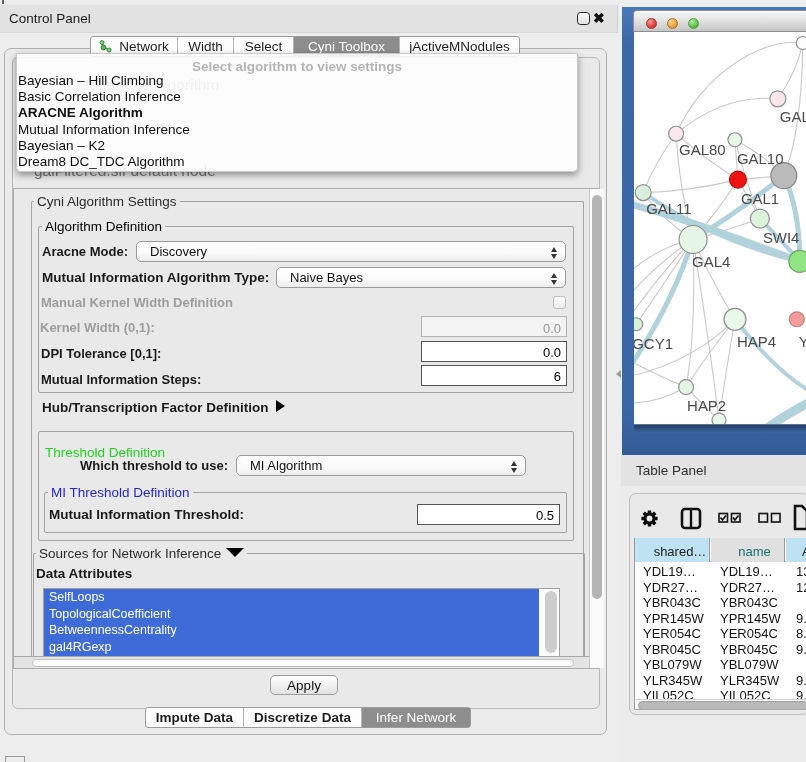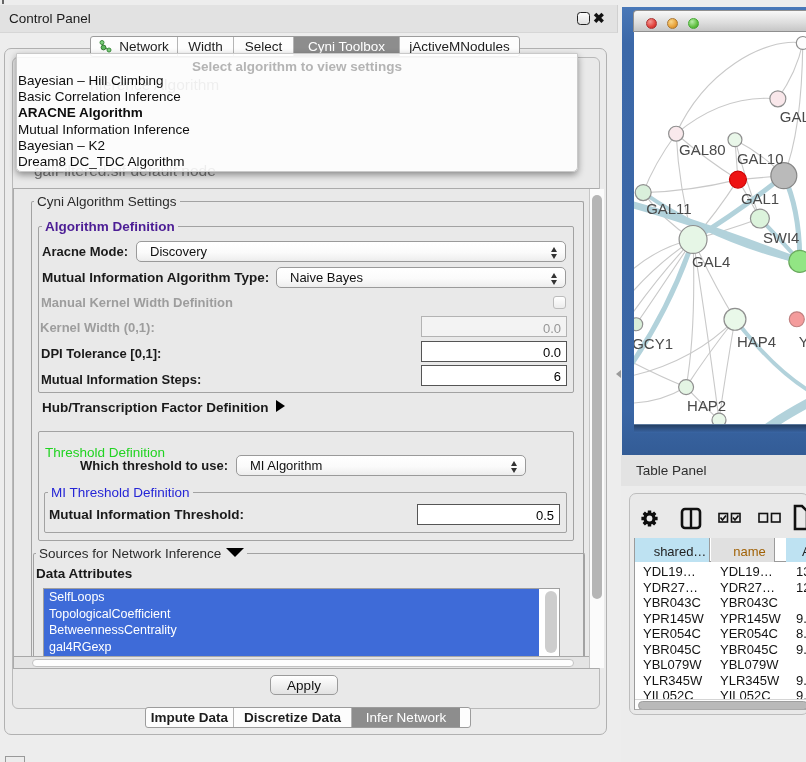--- a/index.html
+++ b/index.html
@@ -60,34 +60,34 @@
       <circle cx="10" cy="10" r="2" fill="#7ed07e" stroke="#3e8e3e" stroke-width="1"></circle>
     </svg>
   </div>
   <div class="tab" style="width:56px;">Width</div>
   <div class="tab" style="width:60px;">Select</div>
   <div class="tab tabsel" style="width:106px;">Cyni Toolbox</div>
   <div class="tab" style="width:119px;">jActiveMNodules</div>
 </div>
 
 <div class="tabrow" style="left:145px;top:707px;width:326px;">
-  <div class="tab" style="width:88px;font-weight:bold;">Impute Data</div>
+  <div class="tab" style="width:98px;font-weight:bold;">Impute Data</div>
   <div class="tab" style="width:118px;font-weight:bold;">Discretize Data</div>
   <div class="tab tabsel" style="width:108px;">Infer Network</div>
 </div>
 
 <div class="abs" style="left:270px;top:675px;width:68px;height:20px;border:1px solid #9b9b9b;border-radius:5px;background:linear-gradient(#ffffff,#efefef 55%,#e2e2e2);text-align:center;font-size:13.5px;color:#111;line-height:19px;">Apply</div>
 
 <div class="abs" style="left:5px;top:756px;width:20px;height:10px;border:1.5px solid #999;background:#ececec;"></div>
 
 <div class="gbox" style="left:31px;top:201px;width:553px;height:461px;border-bottom:none;"></div>
 <div class="gtitle" style="left:34px;top:194px;color:#2b2b2b;">Cyni Algorithm Settings</div>
 
 <div class="gbox" style="left:38px;top:226px;width:536px;height:167px;"></div>
-<div class="gtitle" style="left:42px;top:219px;color:#4c1d95;font-weight:bold;">Algorithm Definition</div>
+<div class="gtitle" style="left:42px;top:219px;color:#000000;">Algorithm Definition</div>
 
 <span class="lbl abs" style="left:42px;top:244px;">Aracne Mode:</span>
 <div class="combo" style="left:136px;top:241px;width:430px;">
   <span class="ct">Discovery</span>
     <span class="ar">
       <span class="up"></span>
       <span class="dn"></span>
     </span>
 </div>
 
@@ -273,21 +273,21 @@
   <g fill="none" stroke="#111" stroke-width="1.7">
     <path d="M 82.5,14.5 l 2,2.5 3.5,-4.5"></path>
     <path d="M 95,14.5 l 2,2.5 3.5,-4.5"></path>
   </g>
   <path d="M 157,3 h 7 l 5,5 v 18 h -12 z" fill="none" stroke="#111" stroke-width="2.6"></path>
 </svg>
 
 <div class="abs" style="left:634px;top:538px;width:172px;height:172px;background:#fff;border-left:1px solid #9b9b9b;font-size:13px;overflow:hidden;border-bottom:1px solid #aaa;">
   <div style="position:absolute;left:0;top:0;width:172px;height:24px;border-bottom:1px solid #9b9b9b;">
     <div style="position:absolute;left:0;top:0;width:75px;height:24px;background:#bee2f2;border-right:1px solid #9b9b9b;text-align:center;line-height:23px;color:#222;padding-left:16px;padding-top:2px;">shared…</div>
-    <div style="position:absolute;left:76px;top:0;width:64px;height:24px;background:#e0e0e0;border-right:1px solid #9b9b9b;text-align:center;line-height:23px;color:#a16207;padding-left:14px;padding-top:2px;">name</div>
+    <div style="position:absolute;left:76px;top:0;width:74px;height:24px;background:#e0e0e0;border-right:1px solid #9b9b9b;text-align:center;line-height:23px;color:#0f766e;padding-left:14px;padding-top:2px;">name</div>
     <div style="position:absolute;left:151px;top:0;width:21px;height:24px;background:#bee2f2;line-height:23px;color:#222;padding-left:16px;padding-top:2px;">A</div>
   </div>
   <div class="trow" style="top:25px;">
       <span class="c1">YDL19…</span>
       <span class="c2">YDL19…</span>
       <span class="c3">13</span>
     </div>
   <div class="trow" style="top:40.5px;padding-left:28px;">
       <span class="c1">YDR27…</span>
       <span class="c2">YDR27…</span>

